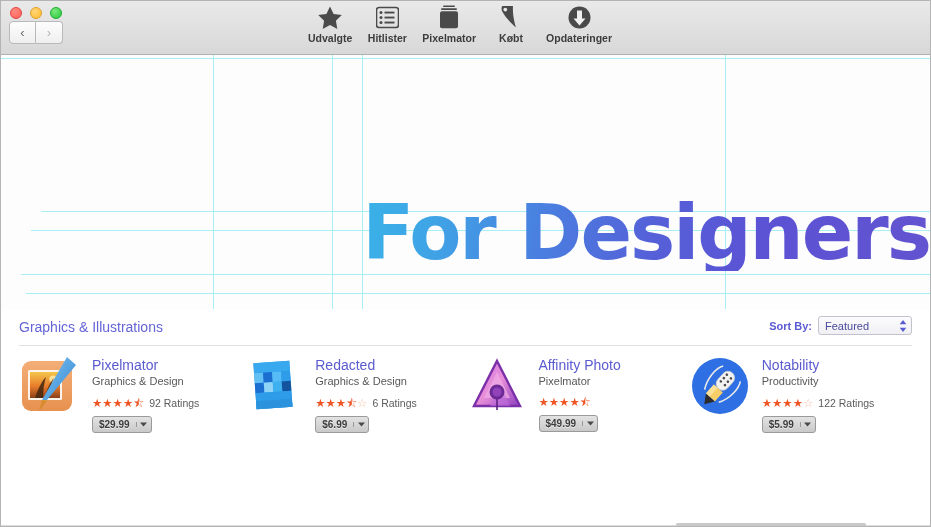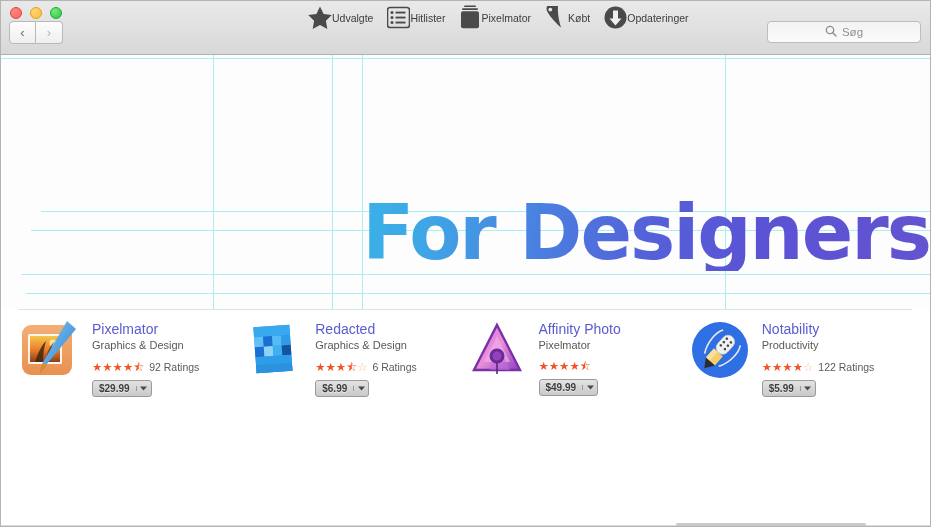--- a/index.html
+++ b/index.html
@@ -44,22 +44,22 @@
     font-size: 13px; color: #6a6a6a;
   }
   .navbtn:first-child { border-radius: 4px 0 0 4px; }
   .navbtn:last-child  { border-radius: 0 4px 4px 0; border-left: none; color: #b6b6b6; }
 
   .tbitems {
     position: absolute; left: 300px; top: 3px;
     display: flex; align-items: flex-start; gap: 0px;
   }
   .tbitem {
-    display: flex; flex-direction: row; align-items: center;
-    padding: 0 7px; min-width: 56px;
+    display: flex; flex-direction: column; align-items: center;
+    padding: 0 7px; min-width: 56px; font-weight: bold;
   }
   .tbicon { height: 26px; display: flex; align-items: center; justify-content: center; margin-bottom: 2px; }
   .tblabel { font-size: 10.5px; color: #3c3c3c; white-space: nowrap; }
 
   .searchwrap {
     position: absolute; right: 9px; top: 20px;
     width: 154px; height: 22px;
     background: linear-gradient(to bottom,#f3f3f3,#fbfbfb);
     border: 1px solid #bdbdbd; border-radius: 4px;
     display: flex; align-items: center; justify-content: center;
@@ -263,49 +263,55 @@
           <svg width="23" height="23" viewBox="0 0 23 23">
             <circle cx="11.5" cy="11.5" r="11" fill="#4a4a4a"></circle>
             <path fill="#f0f0f0" d="M9,4.5 h5 v8 h3.5 L11.5,19.5 L5.5,12.5 H9 Z"></path>
           </svg>
         </span>
         <span class="tblabel">Opdateringer</span>
       </div>
 
     </div>
 
-    <div class="searchwrap">
-      <span>
-        <svg width="12" height="12" viewBox="0 0 12 12">
-          <circle cx="5" cy="5" r="3.7" fill="none" stroke="#8e8e8e" stroke-width="1.3"></circle>
-          <line x1="7.7" y1="7.7" x2="11" y2="11" stroke="#8e8e8e" stroke-width="1.4" stroke-linecap="round"></line>
-        </svg>
-      </span>
-      <span class="searchtext">Søg</span>
-    </div>
 
   </div>
 
   <div class="hero">
     <div class="guide-v" style="left:212px;"></div>
     <div class="guide-v" style="left:331px;"></div>
     <div class="guide-v" style="left:361px;"></div>
     <div class="guide-v" style="left:724px;"></div>
     <div class="guide-h" style="top:3px;"></div>
     <div class="guide-h" style="top:156px; left:40px;"></div>
     <div class="guide-h" style="top:175px; left:30px;"></div>
     <div class="guide-h" style="top:219px; left:20px;"></div>
     <div class="guide-h" style="top:238px; left:25px;"></div>
     <div class="heroTitle">For Designers</div>
   </div>
 
   <div class="desc">Channel your creativity with apps for illustrators, interactive designers, and other visual artists. Filled with handy templates and tools for sketching and moodboarding, this collection will help you hone your skills while improving your designs.</div>
 
   <div class="section">
 
+    <div class="sectionHeadRow">
+      <span class="sectionTitle">Graphics &amp; Illustrations</span>
+      <div class="sortwrap">
+        <span class="sortlabel">Sort By:</span>
+        <div class="sortselect">
+          <span class="sortvalue">Featured</span>
+          <span class="stepper">
+            <svg width="8" height="14" viewBox="0 0 8 14">
+              <polygon points="4,1 7.3,5.2 0.7,5.2" fill="#5a5ad2"></polygon>
+              <polygon points="4,13 7.3,8.8 0.7,8.8" fill="#5a5ad2"></polygon>
+            </svg>
+          </span>
+        </div>
+      </div>
+    </div>
     <div class="divider-line"></div>
 
     <div class="appgrid">
 
       <div class="appcell">
         <div class="appicon">
           <svg width="62" height="62" viewBox="0 0 62 62">
             <defs>
               <linearGradient id="pmbg" x1="0" y1="0" x2="0" y2="1">
                 <stop offset="0" stop-color="#f3ae77"></stop>

